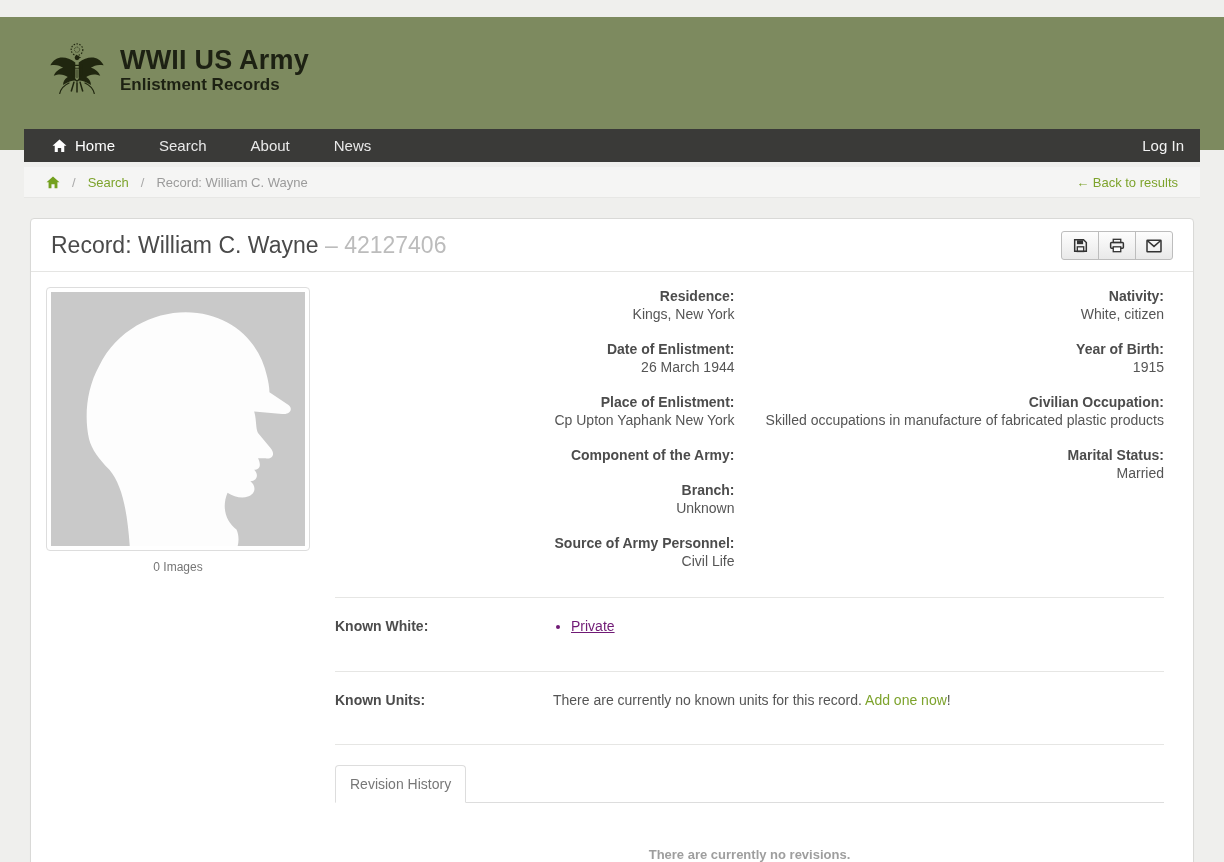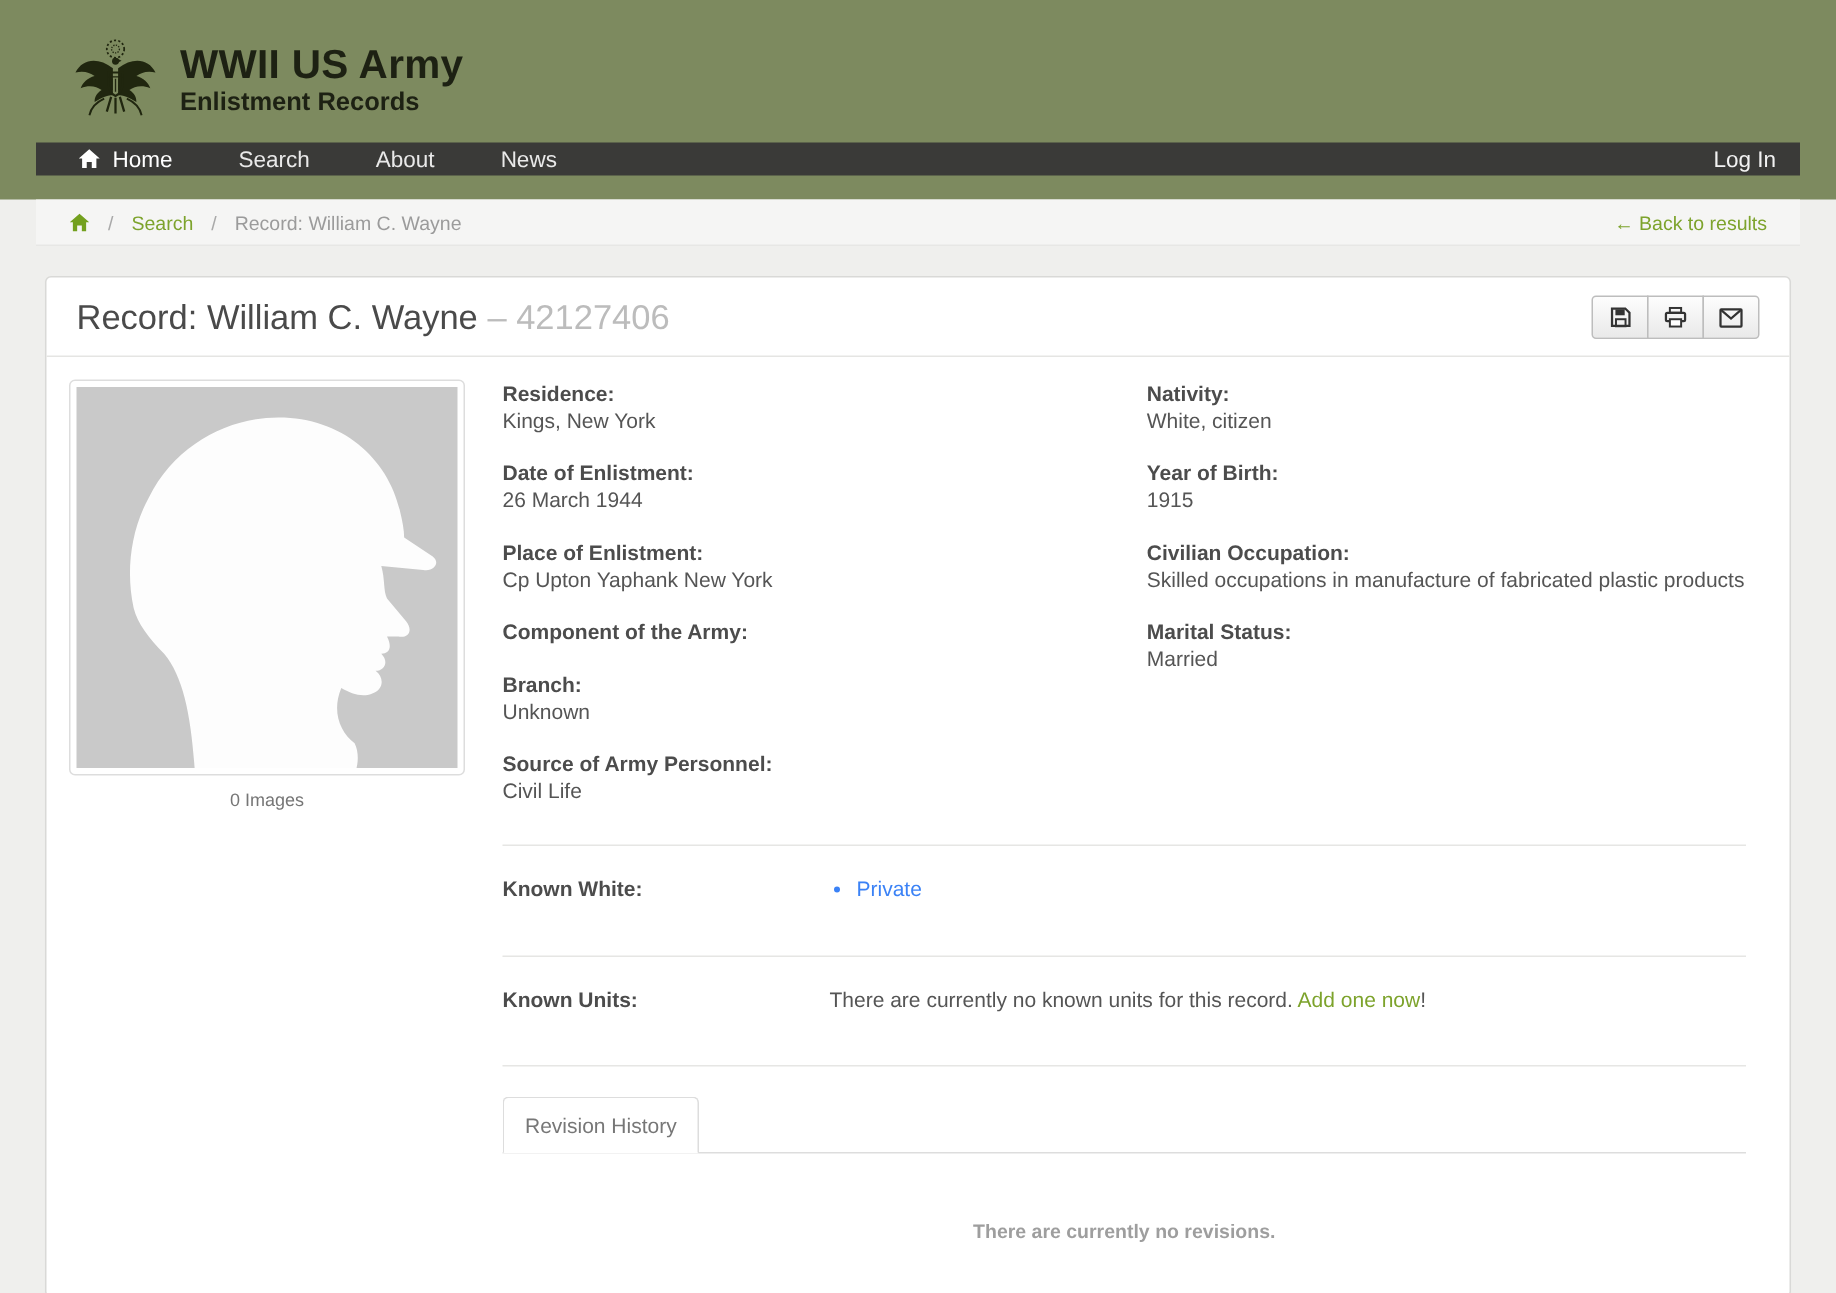--- a/index.html
+++ b/index.html
@@ -1,29 +1,29 @@
 <!DOCTYPE html>
 <html><head>
 <meta charset="utf-8">
 <style>
   * { box-sizing: border-box; margin: 0; padding: 0; }
   html, body { background: #efefed; font-family: "Liberation Sans", sans-serif; }
   .viewport { width: 1224px; min-height: 862px; margin: 0 auto; background: #efefed; }
-  .container { width: 1176px; margin: 0 auto; }
+  .container { width: 1176px; margin: 17px auto; }
 
   
   .header-band { background: #7d8a5f; height: 133px; }
   .brand-row { display: flex; align-items: center; padding-top: 11px; height: 95px; }
   .brand-logo { width: 58px; height: 58px; margin-left: 24px; flex: none; }
   .brand-text { margin-left: 14px; color: #1d2113; }
   .brand-title { font-size: 27px; font-weight: 600; letter-spacing: 0.2px; line-height: 30px; }
   .brand-subtitle { font-size: 17px; font-weight: 600; line-height: 20px; }
 
   
-  .navbar { background: #3a3a38; height: 22px; display: flex; align-items: center; }
+  .navbar { background: #3a3a38; height: 33px; display: flex; align-items: center; }
   .nav-left { display: flex; align-items: center; height: 100%; }
   .nav-item { display: flex; align-items: center; gap: 8px; padding: 0 22px; height: 100%;
               color: #e9e9e9; font-size: 15px; text-decoration: none; cursor: pointer; }
   .nav-item.home { color: #ffffff; padding-left: 28px; }
   .nav-spacer { flex: 1; }
   .nav-login { color: #f2f2f2; font-size: 15px; padding: 0 16px; cursor: pointer; }
 
   
   .breadcrumb-strip { background: #f5f5f4; border-bottom: 1px solid #e7e7e5; height: 31px;
                       display: flex; align-items: center; font-size: 13px; }
@@ -52,34 +52,34 @@
 
   
   .photo-col { width: 289px; flex: none; }
   .thumb { width: 264px; background: #fff; border: 1px solid #ddd; border-radius: 4px; padding: 4px; }
   .thumb-img { width: 254px; height: 254px; background: #c9c9c9; display: flex; align-items: flex-end; justify-content: center; overflow: hidden; }
   .thumb-img svg { display: block; }
   .photo-caption { width: 264px; text-align: center; color: #767676; font-size: 12px; margin-top: 9px; }
 
   
   .detail-col { flex: 1; padding-right: 14px; font-size: 14px; color: #555; }
-  .field-cols { display: flex; }
+  .field-cols { display: flex; text-align: right; }
   .field-col { flex: 1; }
   .field-col.first { padding-right: 30px; }
   .field { margin-bottom: 17px; }
   .field-label { font-weight: bold; color: #4c4c4c; line-height: 18px; }
   .field-value { line-height: 18px; }
   .field-value:empty { display: none; }
 
   .hr { border: none; border-top: 1px solid #e6e6e4; margin: 10px 0 0; }
 
   .kv-row { display: flex; padding: 20px 0 26px; }
   .kv-label { width: 218px; flex: none; font-weight: bold; color: #4c4c4c; }
   .kv-body { flex: 1; }
-  .grade-list { margin: 0; padding-left: 18px; color: #3b82f6; }
+  .grade-list { margin: 0; padding-left: 18px; color: #701a75; text-decoration: underline; }
   .grade-list li { line-height: 17px; }
   .units-link { color: #7da32c; text-decoration: none; cursor: pointer; }
 
   
   .tab-section { margin-top: 20px; }
   .tab-bar { border-bottom: 1px solid #ddd; }
   .tab { display: inline-block; padding: 10px 14px; font-size: 14px; color: #777;
          background: #fff; border: 1px solid #ddd; border-bottom: 1px solid #fff;
          border-radius: 4px 4px 0 0; margin-bottom: -1px; margin-left: 0; cursor: pointer; }
   .tab-content { padding: 44px 0 36px; text-align: center; }

